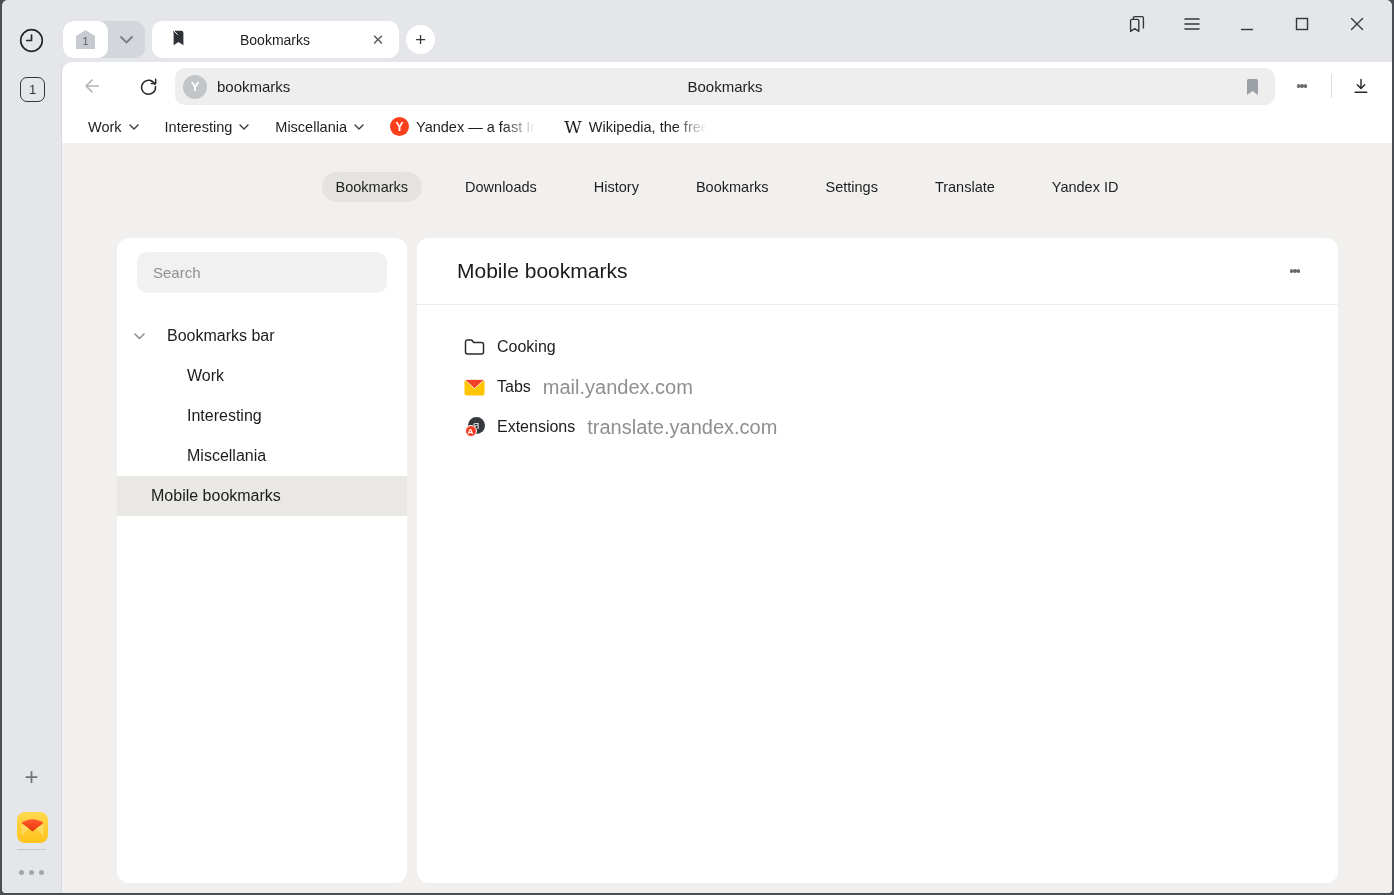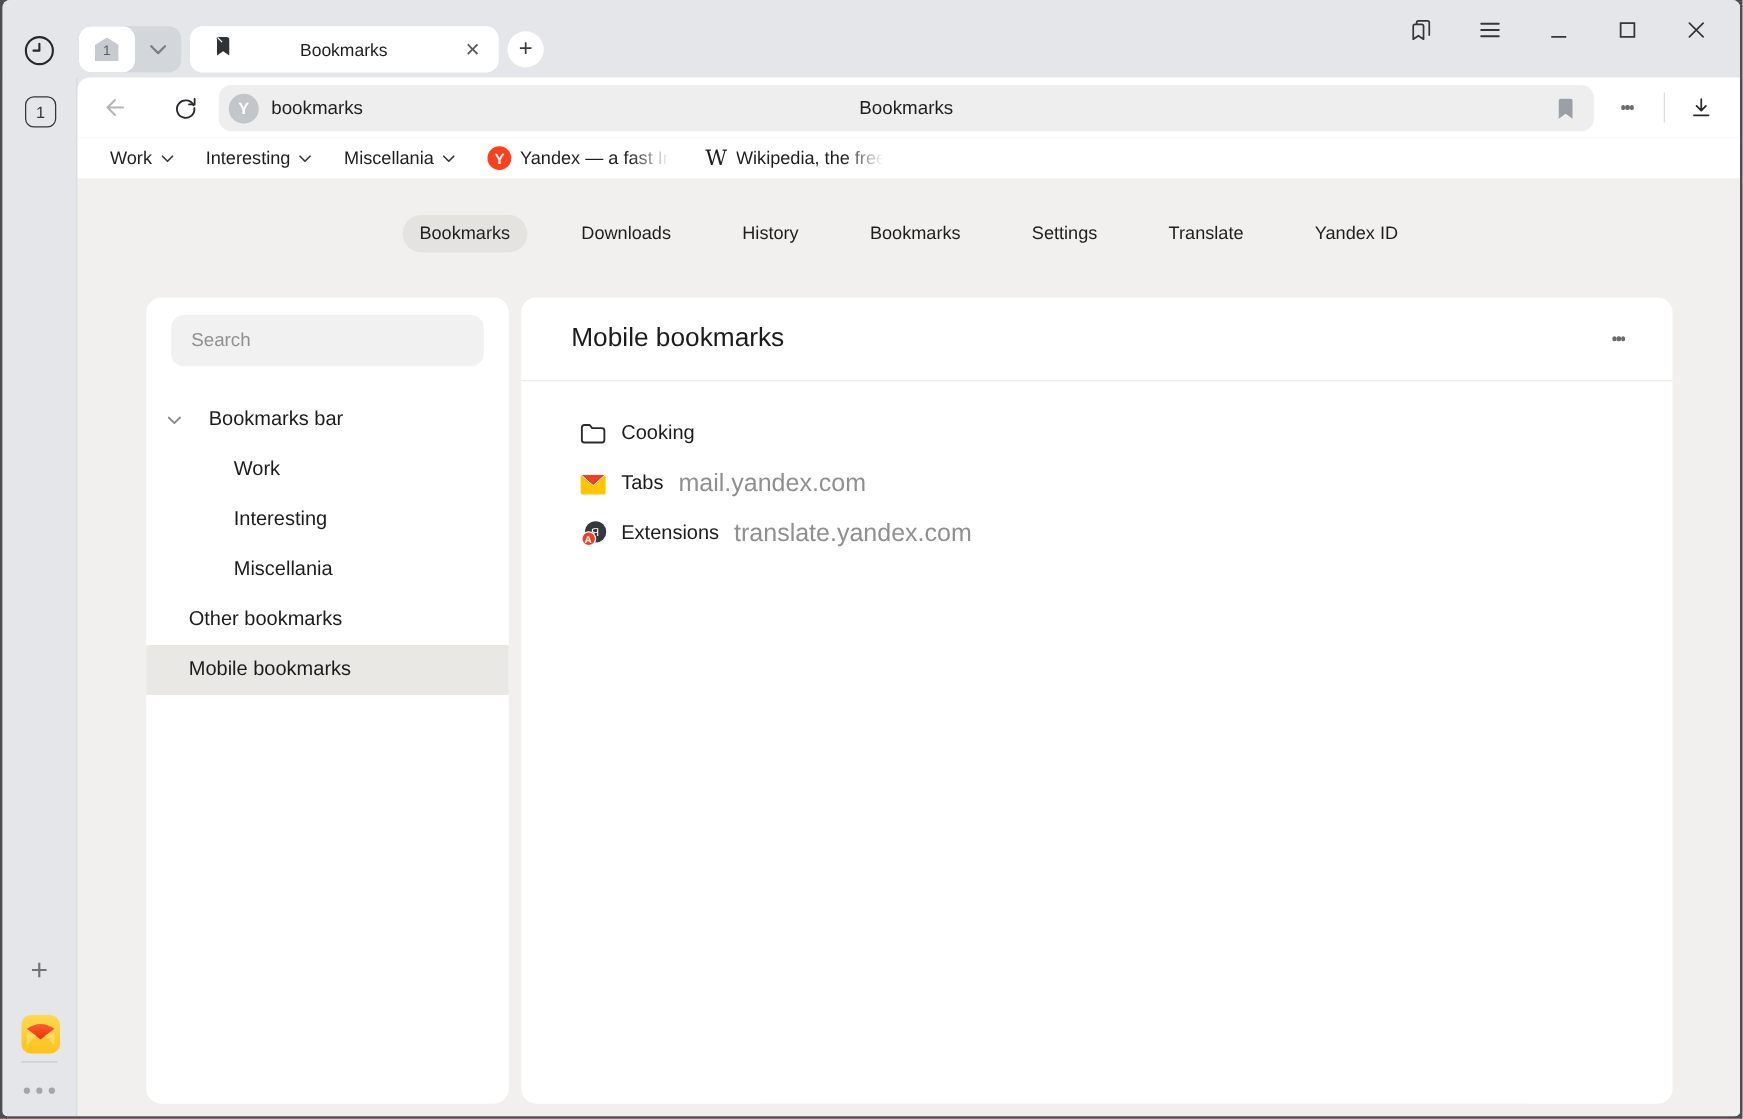--- a/index.html
+++ b/index.html
@@ -289,23 +289,20 @@
         </div>
         <div class="tree-row child">
           <span class="lbl">Work</span>
         </div>
         <div class="tree-row child">
           <span class="lbl">Interesting</span>
         </div>
         <div class="tree-row child">
           <span class="lbl">Miscellania</span>
         </div>
-        <div class="tree-row toplevel">
-          <span class="lbl">Other bookmarks</span>
-        </div>
         <div class="tree-row toplevel selected">
           <span class="lbl">Mobile bookmarks</span>
         </div>
       </div>
     </div>
 
     <div class="panel mainpanel">
       <div class="panel-header">
         <span class="panel-title">Mobile bookmarks</span>
         <div class="panel-kebab kebab-dots">

